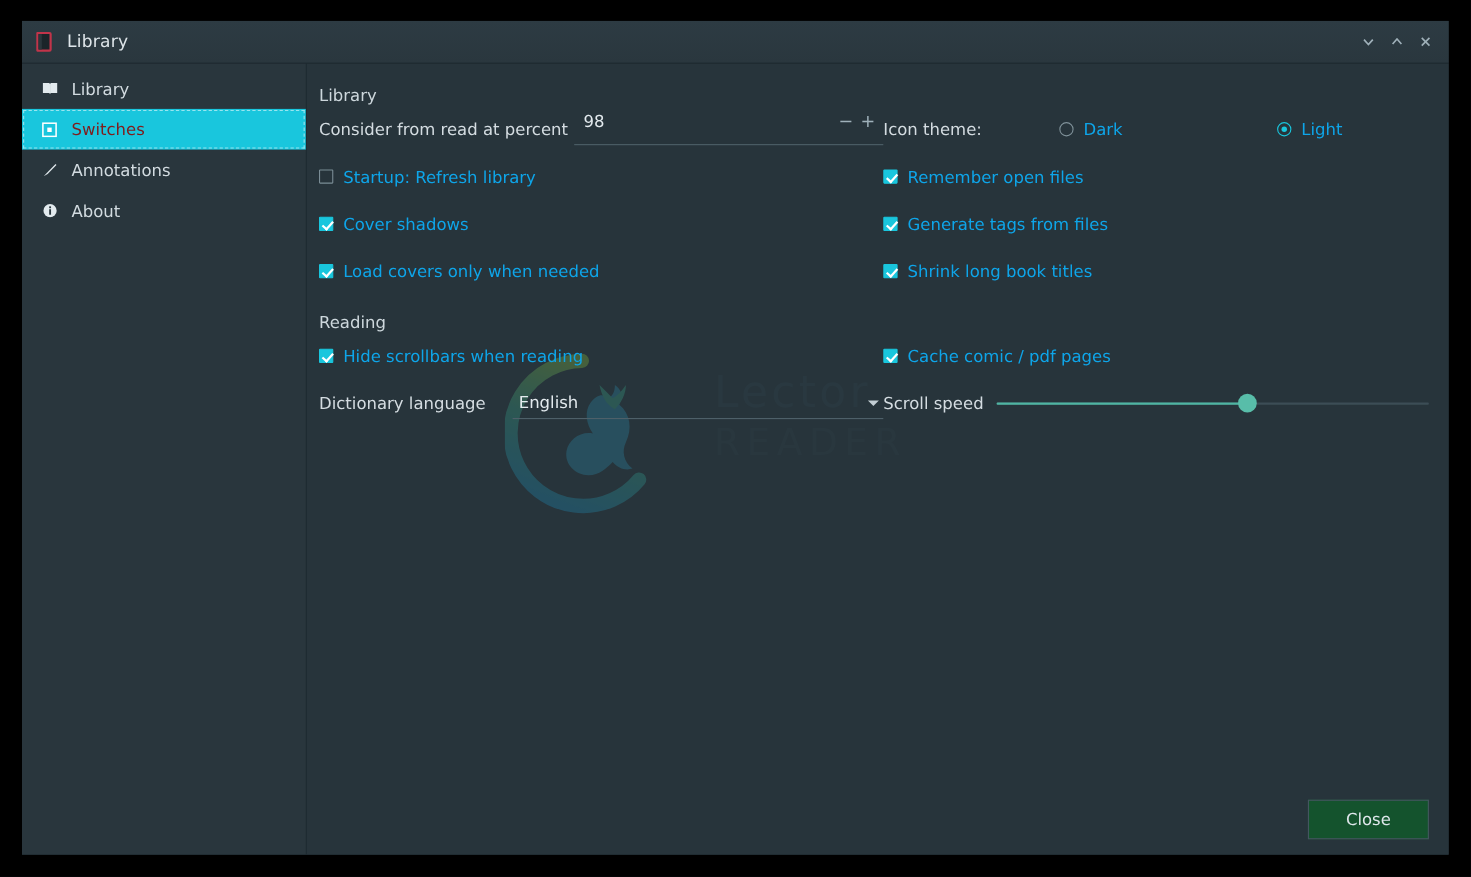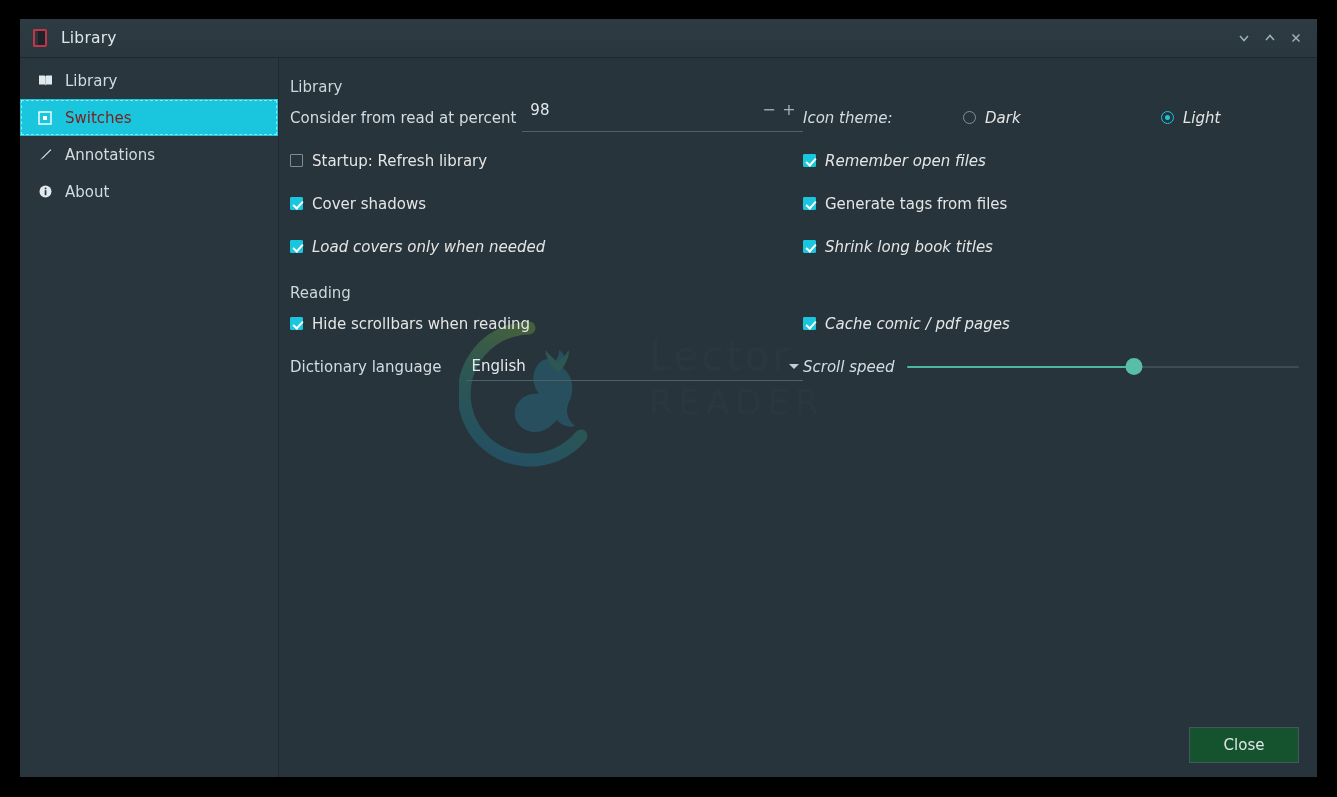--- a/index.html
+++ b/index.html
@@ -129,21 +129,21 @@
     width: 13px; height: 13px; flex: 0 0 13px;
     border: 1px solid #7b8d96; border-radius: 1px;
     margin-right: 9px; position: relative; background: transparent;
   }
   .cbox.on { background: #19c6dd; border-color: #19c6dd; }
   .cbox.on:after {
     content: ""; position: absolute; left: 4px; top: 0.5px;
     width: 4px; height: 8px; border: solid #ffffff;
     border-width: 0 2px 2px 0; transform: rotate(42deg);
   }
-  .cblabel { color: #e5e5e5; font-size: 15px; }
+  .cblabel { color: #0ea5e9; font-size: 15px; }
 
   
   .radio-row { display: flex; align-items: center; height: 43px; }
   .radio { display: flex; align-items: center; margin-right: 0; }
   .rdot {
     width: 13px; height: 13px; flex: 0 0 13px; border-radius: 50%;
     border: 1px solid #7f9199; margin-right: 9px; position: relative;
   }
   .rdot.on { border-color: #19c6dd; }
   .rdot.on:after {
@@ -170,21 +170,21 @@
     display: flex; align-items: center;
   }
   .strack { position: absolute; left: 0; right: 0; height: 2px; background: #3c4d56; border-radius: 1px; }
   .sfill { position: absolute; left: 0; height: 2px; background: #4fb5a3; border-radius: 1px; }
   .shandle {
     position: absolute; width: 17px; height: 17px; border-radius: 50%;
     background: #58bda9; transform: translateX(-50%);
   }
 
   
-  .rcol { padding-left: 0px; font-style: italic; }
+  .rcol { padding-left: 0px; }
 
   
   .footer {
     position: absolute; right: 18px; bottom: 14px; z-index: 3;
   }
   .close-btn {
     width: 110px; height: 36px;
     background: #14532d; border: 1px solid #445660;
     color: #dfe7eb; font-size: 15px;
     display: flex; align-items: center; justify-content: center;

